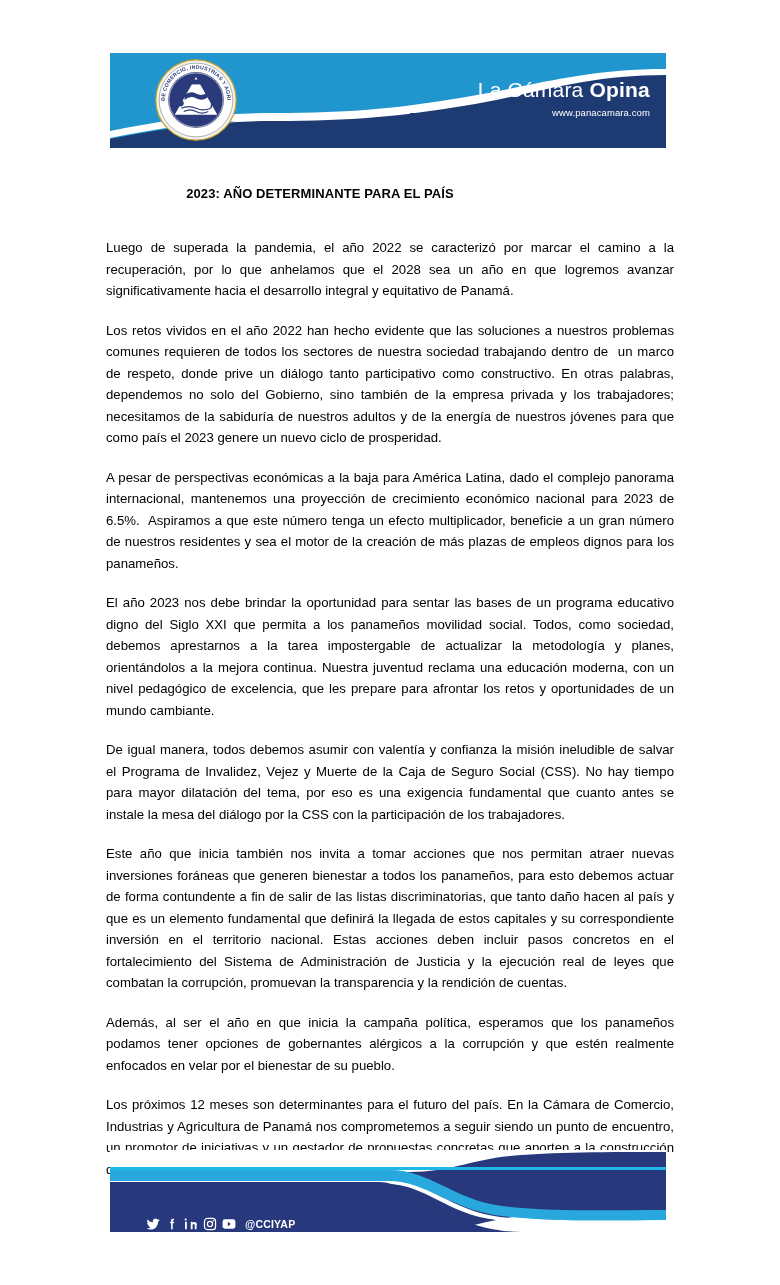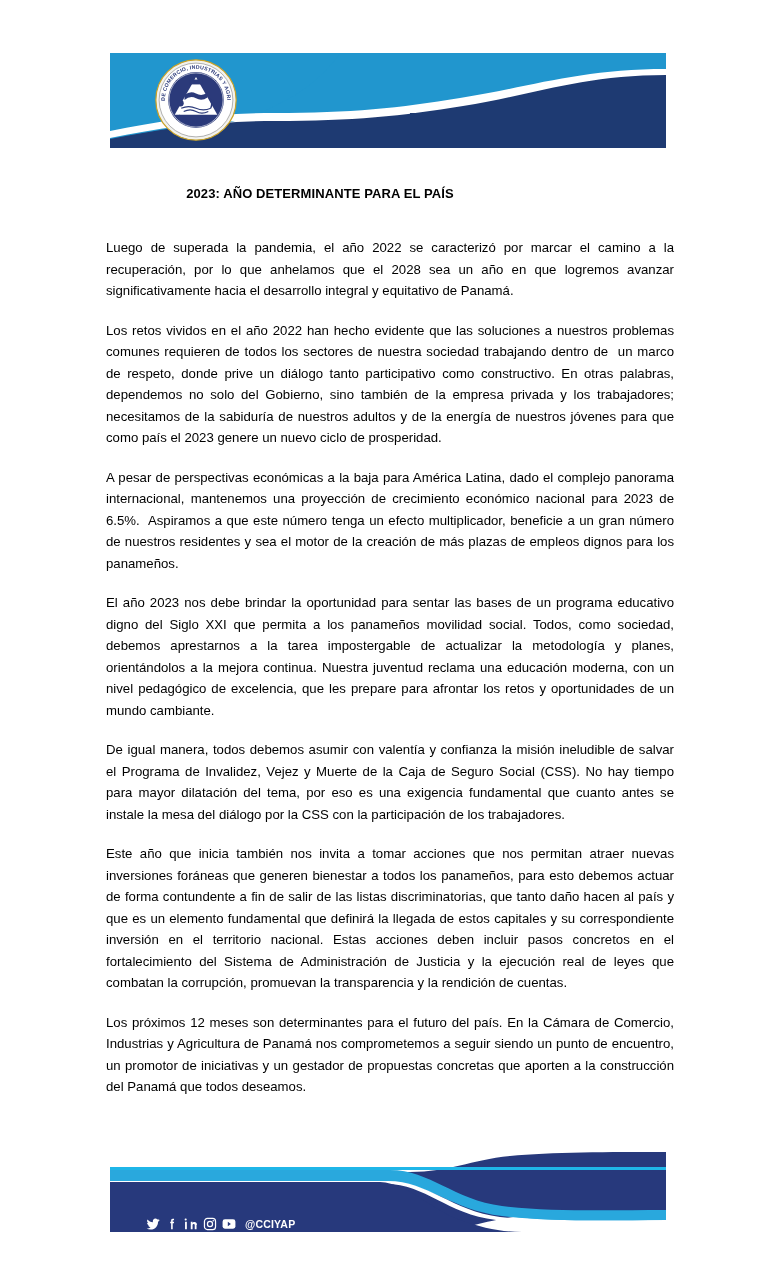--- a/index.html
+++ b/index.html
@@ -181,31 +181,36 @@
         </defs>
         <text font-family="Liberation Sans, sans-serif" font-size="6.4" font-weight="bold" fill="#2b3a7a" letter-spacing="0.3">
           <textPath href="#sealTop" startOffset="50%" text-anchor="middle">CÁMARA DE COMERCIO, INDUSTRIAS Y AGRICULTURA</textPath>
         </text>
         <text font-family="Liberation Sans, sans-serif" font-size="7" font-weight="bold" fill="#2b3a7a" letter-spacing="1.2">
           <textPath href="#sealBottom" startOffset="50%" text-anchor="middle">• PANAMÁ •</textPath>
         </text>
       </svg>
     </div>
 
+    <div class="header-text-block">
+      <div class="header-title"><span>La Cámara </span><span class="bold">Opina</span></div>
+      <div class="header-url">www.panacamara.com</div>
+    </div>
   </div>
 
   <div class="doc-title">2023: AÑO DETERMINANTE PARA EL PAÍS</div>
 
   <div class="body-text">
     <p class="para">Luego de superada la pandemia, el año 2022 se caracterizó por marcar el camino a la recuperación, por lo que anhelamos que el 2028 sea un año en que logremos avanzar significativamente hacia el desarrollo integral y equitativo de Panamá.</p>
     <p class="para">Los retos vividos en el año 2022 han hecho evidente que las soluciones a nuestros problemas comunes requieren de todos los sectores de nuestra sociedad trabajando dentro de  un marco de respeto, donde prive un diálogo tanto participativo como constructivo. En otras palabras, dependemos no solo del Gobierno, sino también de la empresa privada y los trabajadores; necesitamos de la sabiduría de nuestros adultos y de la energía de nuestros jóvenes para que como país el 2023 genere un nuevo ciclo de prosperidad.</p>
     <p class="para">A pesar de perspectivas económicas a la baja para América Latina, dado el complejo panorama internacional, mantenemos una proyección de crecimiento económico nacional para 2023 de 6.5%.  Aspiramos a que este número tenga un efecto multiplicador, beneficie a un gran número de nuestros residentes y sea el motor de la creación de más plazas de empleos dignos para los panameños.</p>
     <p class="para">El año 2023 nos debe brindar la oportunidad para sentar las bases de un programa educativo digno del Siglo XXI que permita a los panameños movilidad social. Todos, como sociedad, debemos aprestarnos a la tarea impostergable de actualizar la metodología y planes, orientándolos a la mejora continua. Nuestra juventud reclama una educación moderna, con un nivel pedagógico de excelencia, que les prepare para afrontar los retos y oportunidades de un mundo cambiante.</p>
     <p class="para">De igual manera, todos debemos asumir con valentía y confianza la misión ineludible de salvar el Programa de Invalidez, Vejez y Muerte de la Caja de Seguro Social (CSS). No hay tiempo para mayor dilatación del tema, por eso es una exigencia fundamental que cuanto antes se instale la mesa del diálogo por la CSS con la participación de los trabajadores.</p>
     <p class="para">Este año que inicia también nos invita a tomar acciones que nos permitan atraer nuevas inversiones foráneas que generen bienestar a todos los panameños, para esto debemos actuar de forma contundente a fin de salir de las listas discriminatorias, que tanto daño hacen al país y que es un elemento fundamental que definirá la llegada de estos capitales y su correspondiente inversión en el territorio nacional. Estas acciones deben incluir pasos concretos en el fortalecimiento del Sistema de Administración de Justicia y la ejecución real de leyes que combatan la corrupción, promuevan la transparencia y la rendición de cuentas.</p>
+    <p class="para">Además, al ser el año en que inicia la campaña política, esperamos que los panameños podamos tener opciones de gobernantes alérgicos a la corrupción y que estén realmente enfocados en velar por el bienestar de su pueblo.</p>
     <p class="para">Los próximos 12 meses son determinantes para el futuro del país. En la Cámara de Comercio, Industrias y Agricultura de Panamá nos comprometemos a seguir siendo un punto de encuentro, un promotor de iniciativas y un gestador de propuestas concretas que aporten a la construcción del Panamá que todos deseamos.</p>
   </div>
 
   <div class="footer-banner">
     <svg viewBox="0 0 556 98" preserveAspectRatio="none">
       <rect x="0" y="0" width="556" height="98" fill="#ffffff"></rect>
 
       <path d="M0,22 L300,22 C340,22 360,10 400,6 C440,2 500,2 556,2 L556,62 C500,62 452,62 412,66 C372,70 352,82 312,82 L0,82 Z" fill="#27397c"></path>
 
       <path d="M0,20 L280,20 C320,20 344,50 392,56 C440,62 500,60 556,60 L556,70 C500,70 446,72 398,66 C348,60 324,30 284,30 L0,30 Z" fill="#29a8dd"></path>

